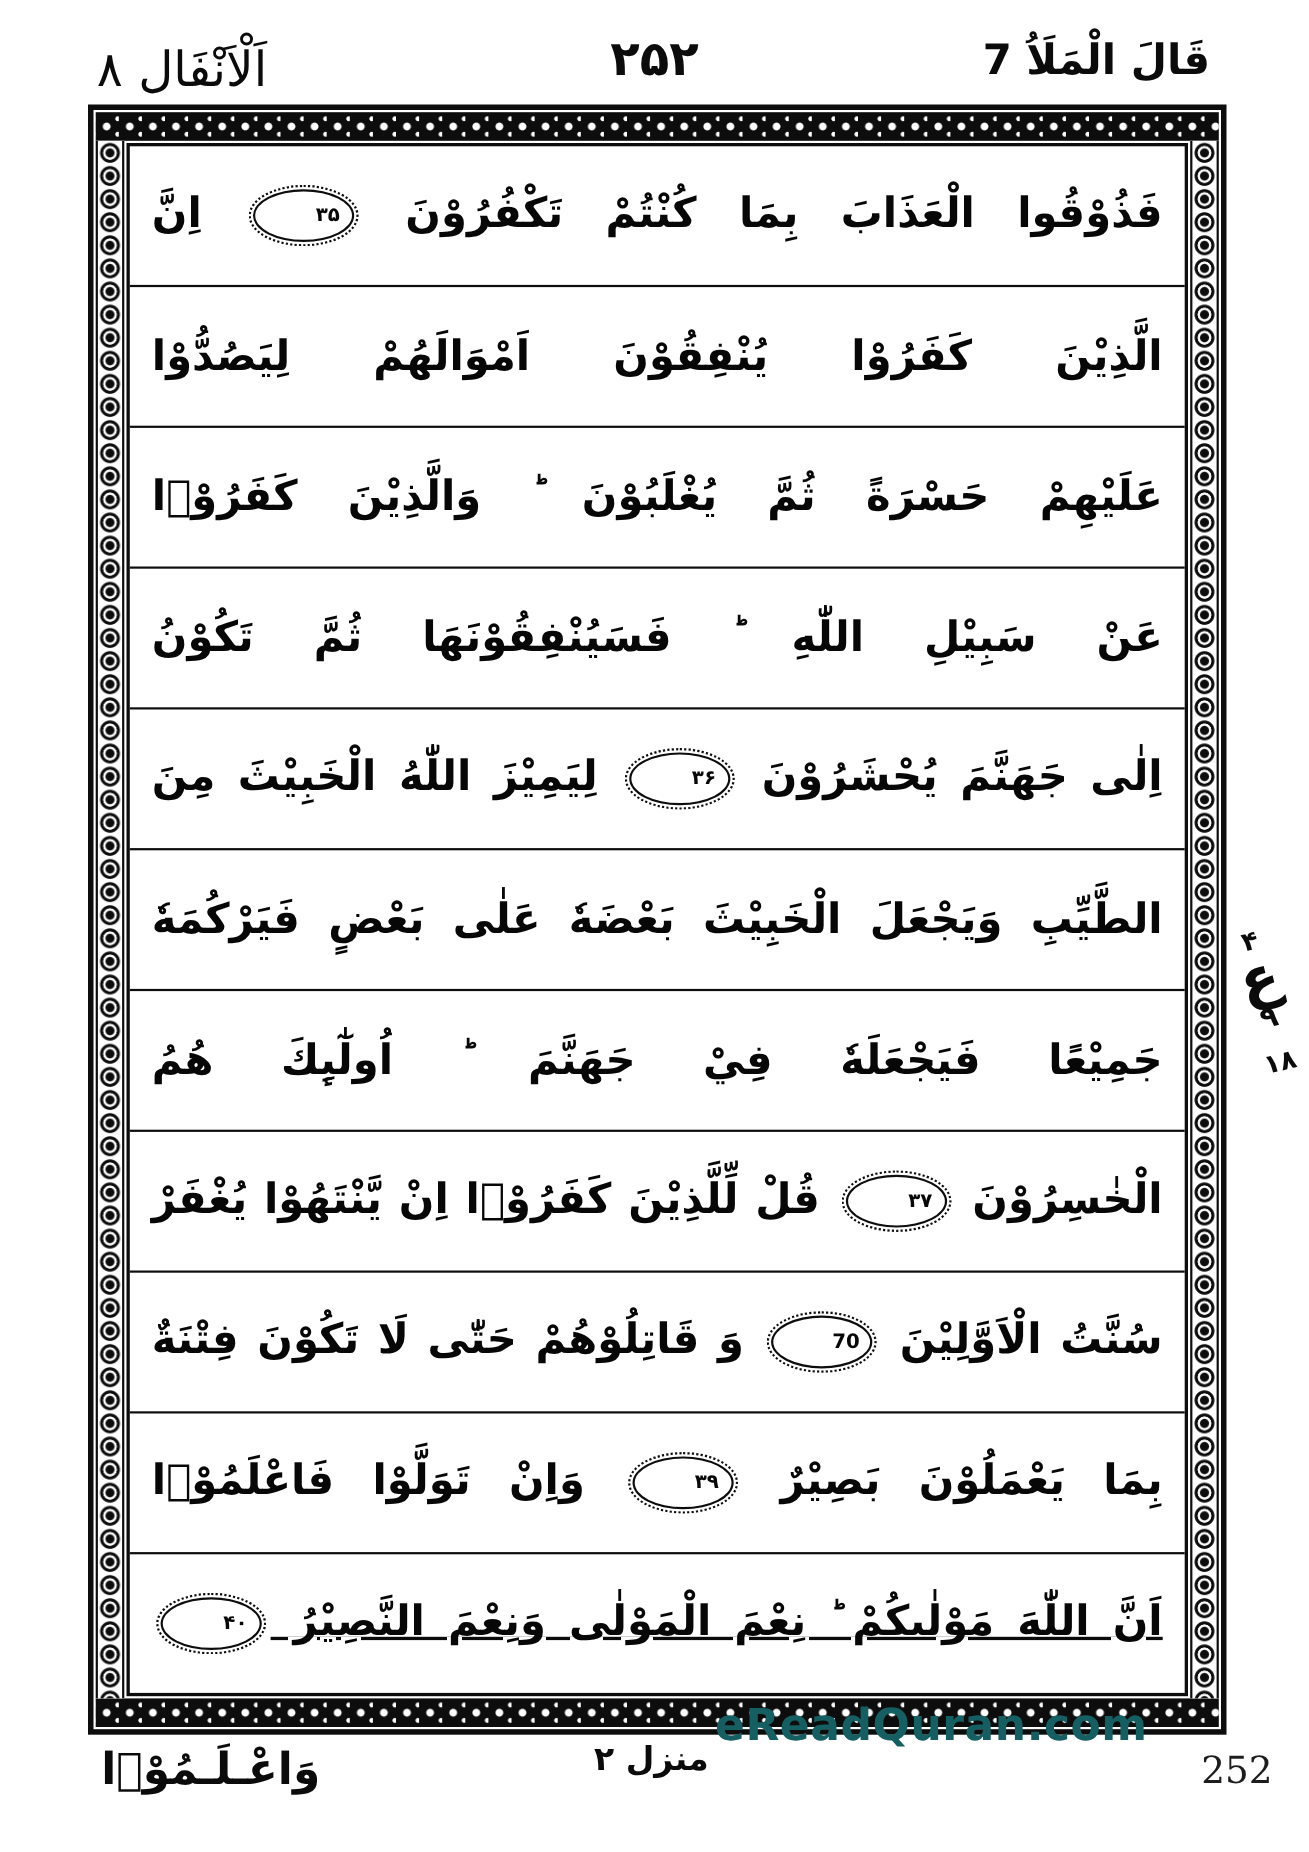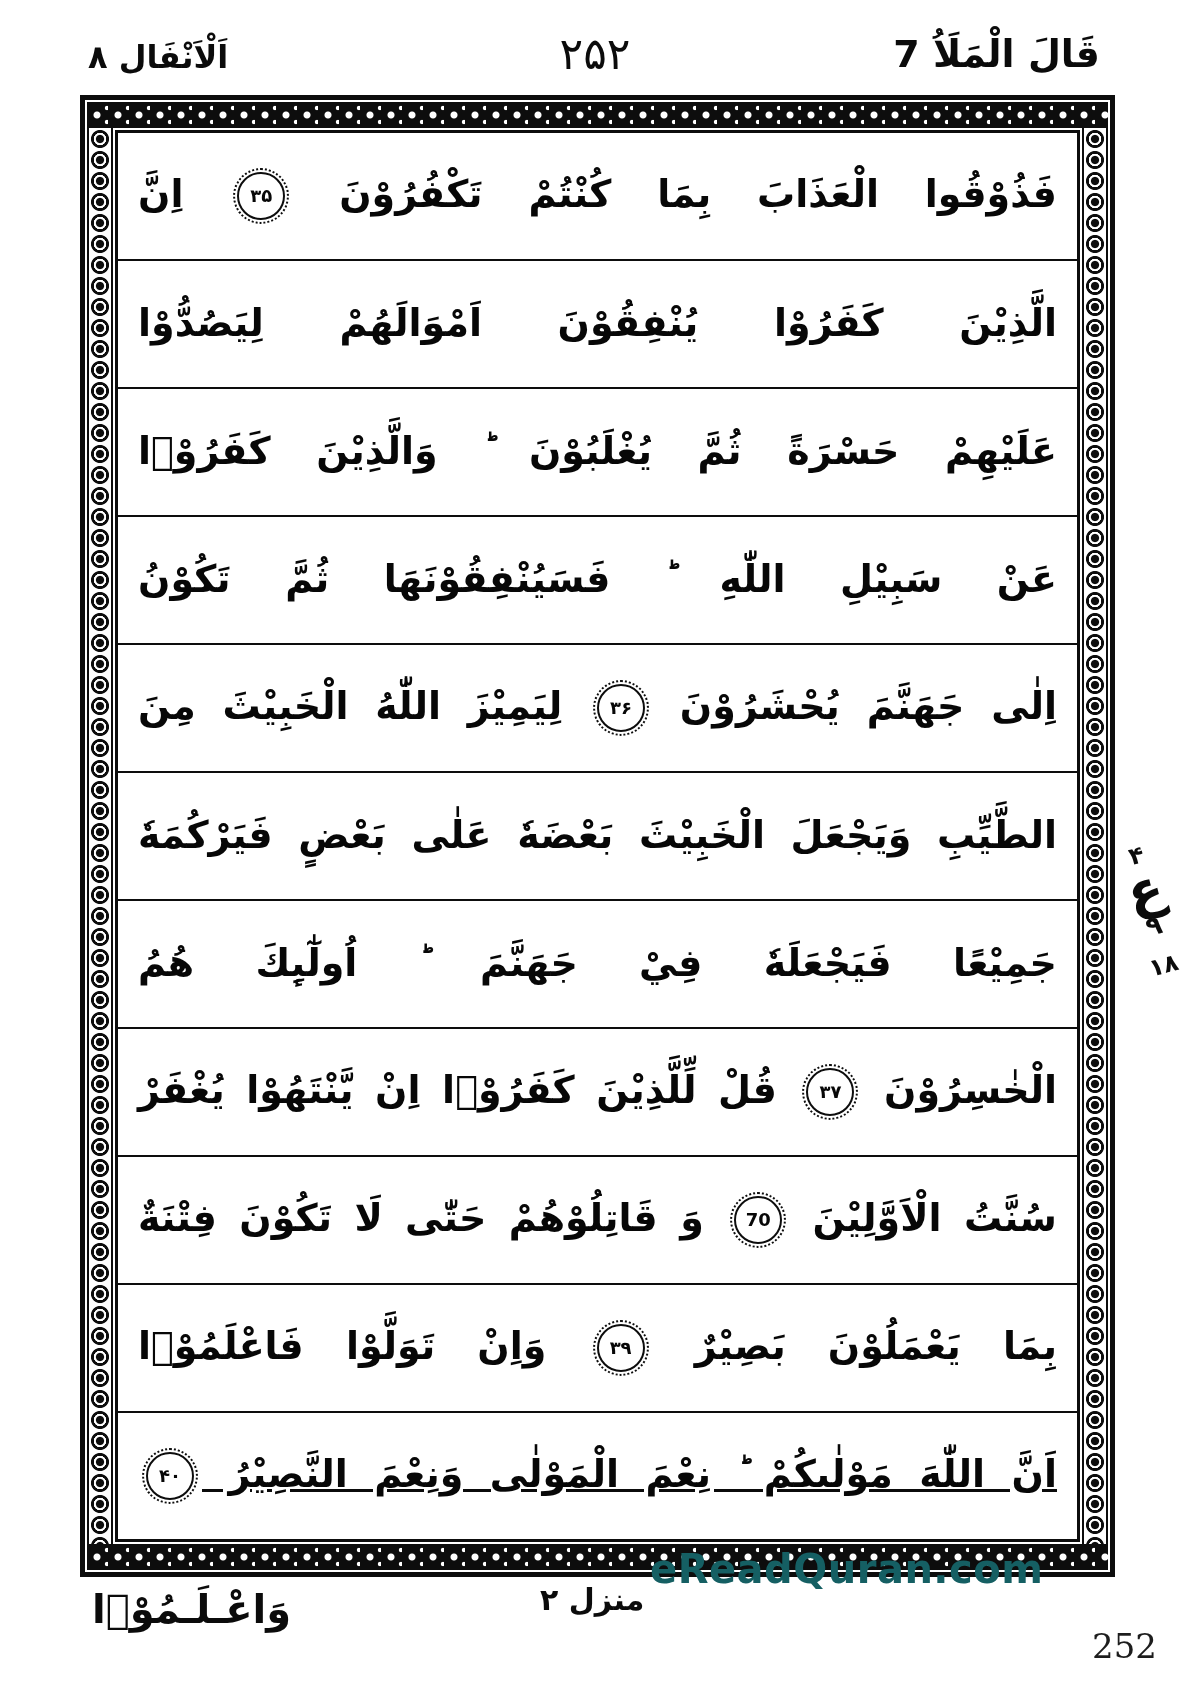--- a/index.html
+++ b/index.html
@@ -3,22 +3,22 @@
 <meta charset="utf-8">
 <style>
   html,body{margin:0;padding:0;}
   body{
     width:1190px;height:1684px;position:relative;
     background:#ffffff;color:#0b0b0b;
     font-family:"DejaVu Sans", sans-serif;
     overflow:hidden;
   }
   
-  .hdr-left{position:absolute;top:38px;left:88px;font-size:32px;font-weight:bold;direction:rtl;}
-  .hdr-center{position:absolute;top:28px;left:0;right:0;text-align:center;font-size:44px;font-weight:normal;}
+  .hdr-left{position:absolute;top:38px;left:88px;font-size:44px;font-weight:normal;direction:rtl;}
+  .hdr-center{position:absolute;top:28px;left:0;right:0;text-align:center;font-size:44px;font-weight:bold;}
   .hdr-right{position:absolute;top:32px;right:90px;font-size:38px;font-weight:bold;direction:rtl;}
 
   
   .frame{
     position:absolute;left:80px;top:95px;width:1035px;height:1482px;
     border:5px solid #0d0d0d;background:#fff;box-sizing:border-box;
   }
   .band-top,.band-bottom{
     position:absolute;left:2px;right:2px;height:26px;background-color:#0d0d0d;
     background-image:radial-gradient(circle at 10px 13px,#ffffff 0 3px,transparent 4px),
@@ -46,39 +46,40 @@
     width:100%;direction:rtl;text-align:justify;text-align-last:justify;
     font-size:38px;font-weight:bold;line-height:1.05;color:#070707;
     font-family:"DejaVu Sans", sans-serif;
   }
   .ayah-badge{
     display:inline-flex;align-items:center;justify-content:center;
     width:44px;height:44px;border:2.5px solid #0d0d0d;border-radius:50%;
     outline:2px dotted #0d0d0d;outline-offset:2px;
     font-size:18px;font-weight:bold;line-height:1;margin:0 8px;vertical-align:middle;
     background:#fff;
+    padding-left:44px;
   }
 
   
   .ruku{
     position:absolute;left:1118px;top:842px;width:64px;text-align:center;
     transform:rotate(-14deg);direction:rtl;font-weight:bold;color:#0b0b0b;
   }
   .ruku .r-top{font-size:24px;line-height:1;}
   .ruku .r-ain{font-size:52px;line-height:.9;}
   .ruku .r-mid{font-size:26px;line-height:1;}
   .ruku .r-bottom{font-size:24px;line-height:1;margin-top:16px;}
 
   
   .ft-catch{position:absolute;left:92px;top:1586px;font-size:40px;font-weight:bold;direction:rtl;}
   .ft-manzil{position:absolute;left:540px;top:1582px;font-size:30px;font-weight:bold;direction:rtl;}
   .ft-brand{position:absolute;left:650px;top:1546px;font-size:40px;font-weight:bold;letter-spacing:.5px;
             font-family:"DejaVu Sans", sans-serif;}
   .ft-pagenum{position:absolute;left:1092px;top:1590px;font-size:34px;color:#1d1d1d;
-              font-family:"DejaVu Serif", serif;margin-top:36px;}
+              font-family:"DejaVu Serif", serif;}
 </style>
 </head>
 <body>
 
 <div class="hdr-left">اَلْاَنْفَال ۸</div>
 <div class="hdr-center">۲۵۲</div>
 <div class="hdr-right">قَالَ الْمَلَاُ 7</div>
 
 <div class="frame">
   <div class="band-top"></div>

